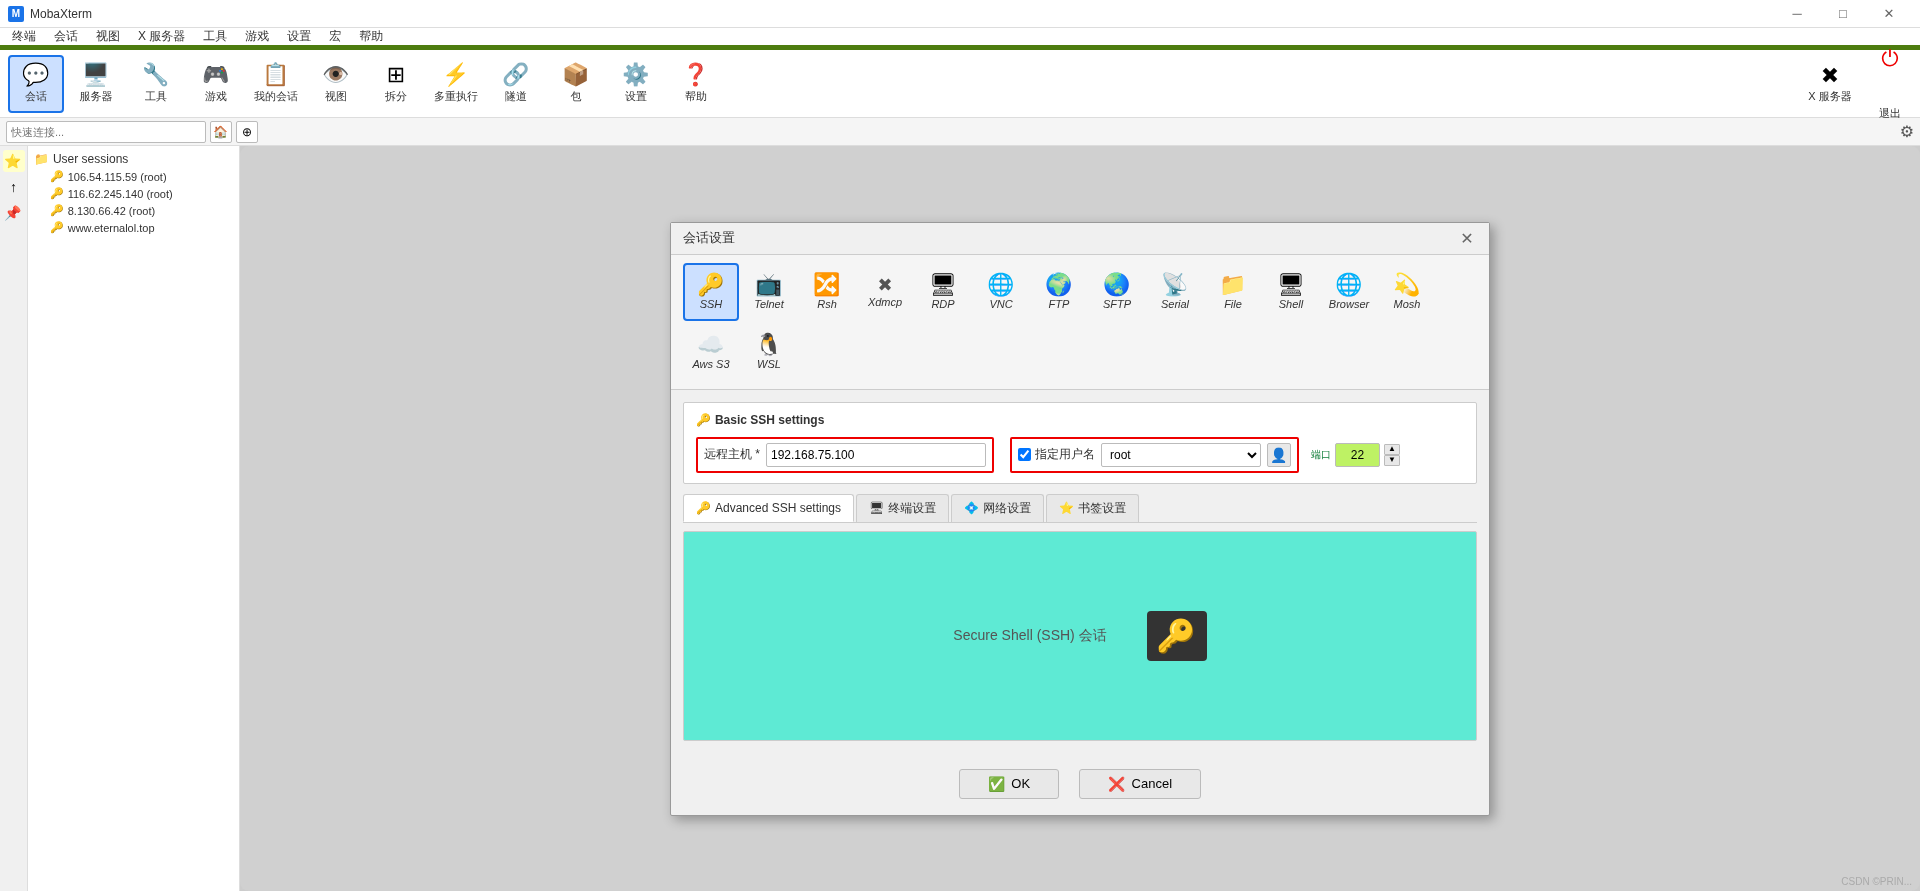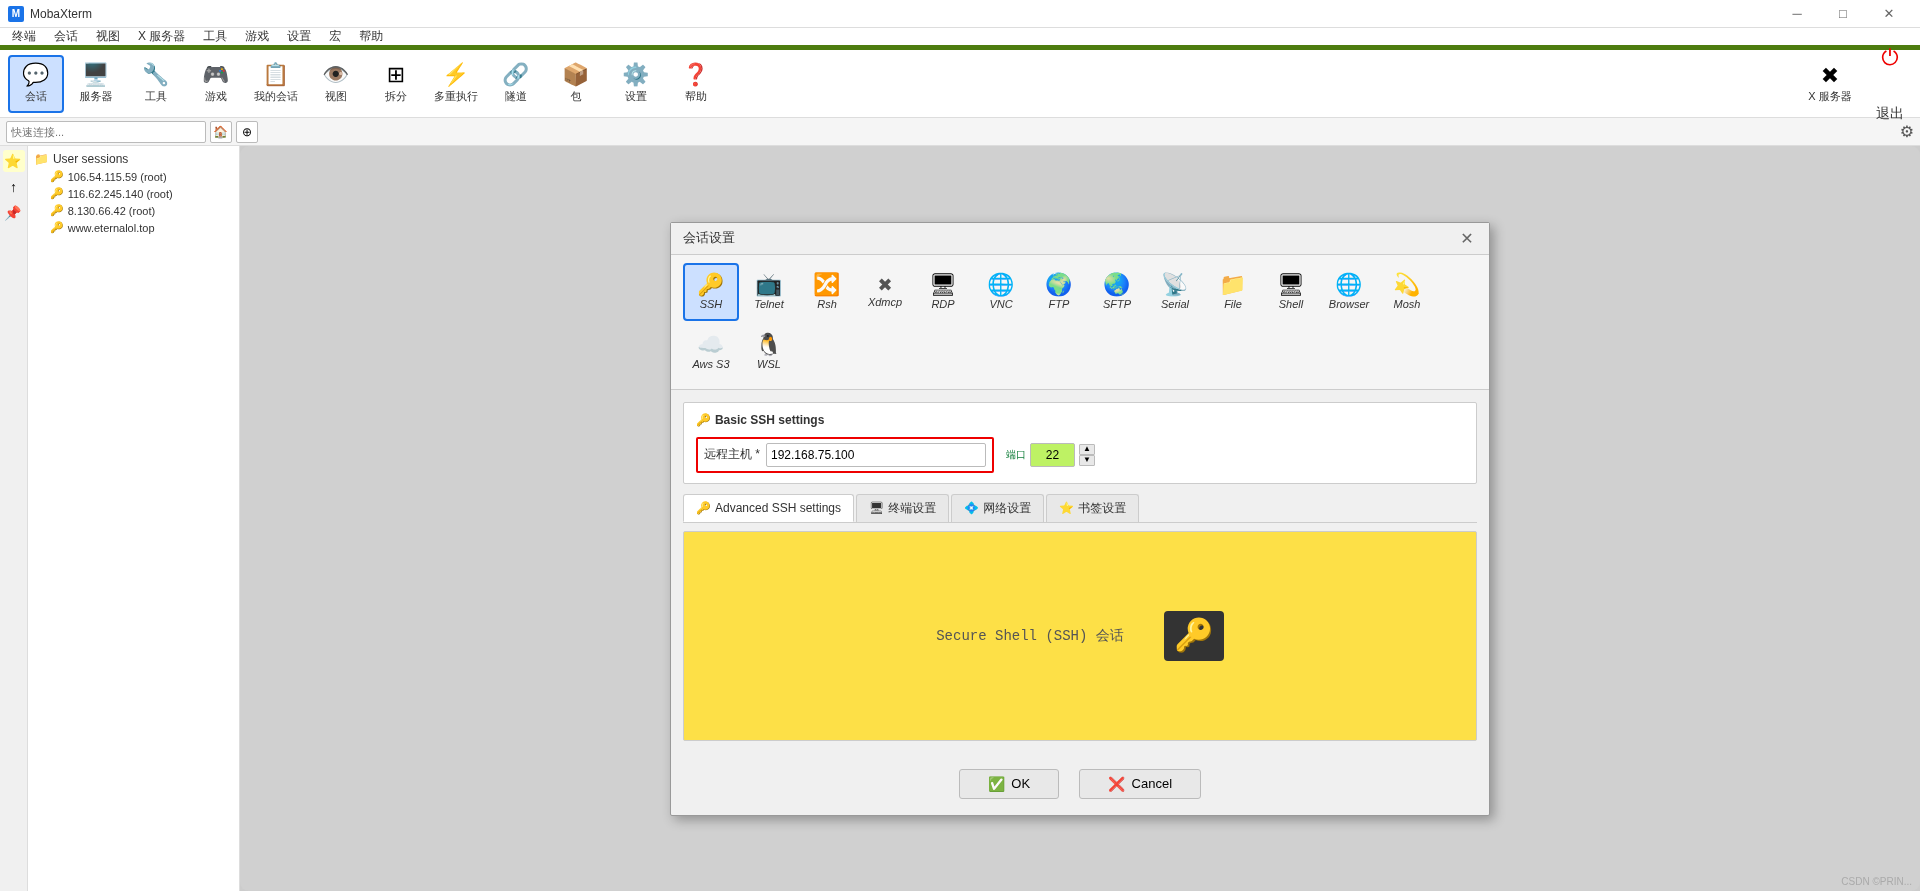--- a/index.html
+++ b/index.html
@@ -122,24 +122,23 @@
     .adv-tab {
       display: flex; align-items: center; gap: 4px;
       padding: 5px 12px; font-size: 12px; cursor: pointer;
       border: 1px solid #ccc; border-bottom: none; border-radius: 3px 3px 0 0;
       background: #e8e8e8; margin-right: 2px; color: #333;
     }
     .adv-tab.active { background: #fff; border-bottom: 1px solid #fff; }
 
     
     .content-preview {
-      background: #fde047; border: 1px solid #ccc; border-radius: 2px;
+      background: #5eead4; border: 1px solid #ccc; border-radius: 2px;
       height: 210px; display: flex; align-items: center; justify-content: center;
       gap: 40px;
-      font-family: Liberation Mono, monospace;
     }
     .preview-text { font-size: 14px; color: #555; }
     .key-icon-box { width: 60px; height: 50px; background: #333; border-radius: 4px; display: flex; align-items: center; justify-content: center; font-size: 30px; }
 
     
     .dialog-footer { display: flex; justify-content: center; align-items: center; gap: 20px; padding: 16px; }
     .footer-btn {
       display: flex; align-items: center; gap: 6px;
       padding: 6px 28px; font-size: 13px; border: 1px solid #bbb;
       border-radius: 3px; cursor: pointer; background: #e8e8e8;
@@ -225,21 +224,21 @@
     <span class="icon">❓</span>
     <span class="label">帮助</span>
   </button>
   <div class="toolbar-right">
     <div class="x-server-btn" style="display:flex;flex-direction:column;align-items:center;cursor:pointer;">
       <span style="font-size:22px;">✖</span>
       <span style="font-size:11px;color:#333;">X 服务器</span>
     </div>
     <div class="exit-btn" style="display:flex;flex-direction:column;align-items:center;cursor:pointer;">
       <span style="font-size:22px;color:#e00;">⏻</span>
-      <span style="font-size:14px;color:#333;margin-top:34px;">退出</span>
+      <span style="font-size:11px;color:#333;margin-top:34px;">退出</span>
     </div>
   </div>
 </div>
 
 <div class="quick-bar">
   <input class="quick-input" type="text" placeholder="快速连接..." style="">
   <button class="quick-icon-btn">🏠</button>
   <button class="quick-icon-btn">⊕</button>
   <div class="quick-right">
     <span class="quick-gear">⚙</span>
@@ -359,20 +358,30 @@
               <span>🔑</span>
               <span>Basic SSH settings</span>
             </div>
             <div class="settings-row">
 
               <div class="host-box">
                 <label class="settings-label">远程主机 *</label>
                 <input class="settings-input remote-host" type="text" value="192.168.75.100" style="">
               </div>
 
+              <div class="user-box" style="margin-left: 16px;">
+                <label class="checkbox-label">
+                  <input type="checkbox" checked="" style="">
+                  <span>指定用户名</span>
+                </label>
+                <select class="user-select">
+                  <option>root</option>
+                </select>
+                <button class="user-icon-btn">👤</button>
+              </div>
 
               <div style="display:flex;align-items:center;gap:4px;margin-left:12px;">
                 <span class="port-label">端口</span>
                 <input class="port-input" type="text" value="22" style="">
                 <div class="port-spinner">
                   <button class="port-spin-btn">▲</button>
                   <button class="port-spin-btn">▼</button>
                 </div>
               </div>
             </div>

